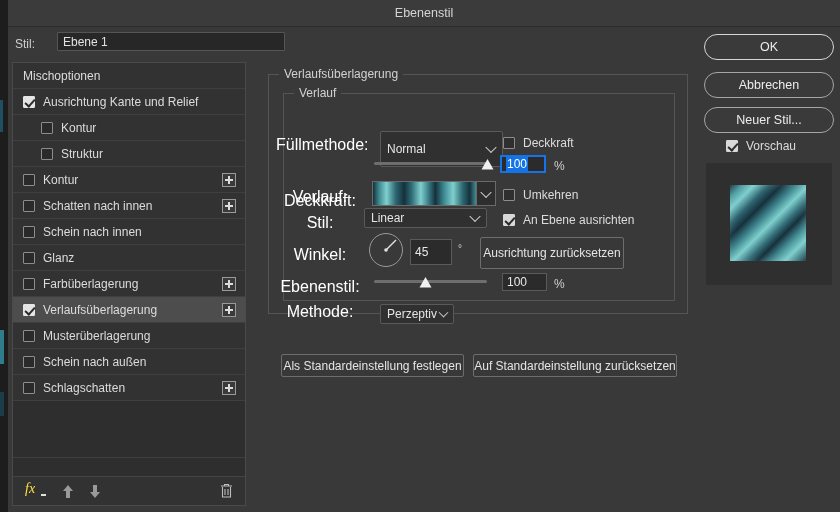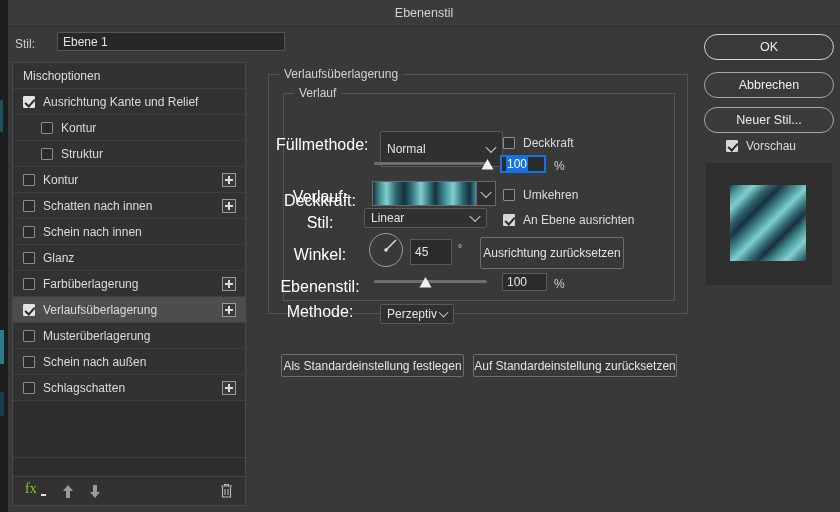--- a/index.html
+++ b/index.html
@@ -67,22 +67,22 @@
     content:"";position:absolute;background:#dcdcdc;
   }
   .plusbtn:before{left:2px;top:5px;width:8px;height:2px;}
   .plusbtn:after{left:5px;top:2px;width:2px;height:8px;}
 
   .listfiller{background:#2e2e2e;height:56px;border-bottom:1px solid #3f3f3f;}
   .listfoot{
     position:absolute;left:0;bottom:0;width:232px;height:28px;
     background:#323232;border-top:1px solid #444;
   }
-  .fxicon{position:absolute;left:12px;top:4px;font-size:14px;
-    font-family:"Liberation Serif",serif;color:#84cc16;}
+  .fxicon{position:absolute;left:12px;top:4px;font-size:14px;font-style:italic;
+    font-family:"Liberation Serif",serif;color:#fde047;}
   .fxicon:after{content:"";position:absolute;left:16px;top:13px;width:5px;height:2px;background:#e0e0e0;}
   .arr{position:absolute;top:7px;width:14px;height:15px;}
   .arr svg{display:block;}
   .trash{position:absolute;right:12px;top:6px;width:13px;height:16px;}
 
   
   .mainpanel{
     position:absolute;left:246px;top:62px;width:444px;height:444px;
     background:#393939;
   }

